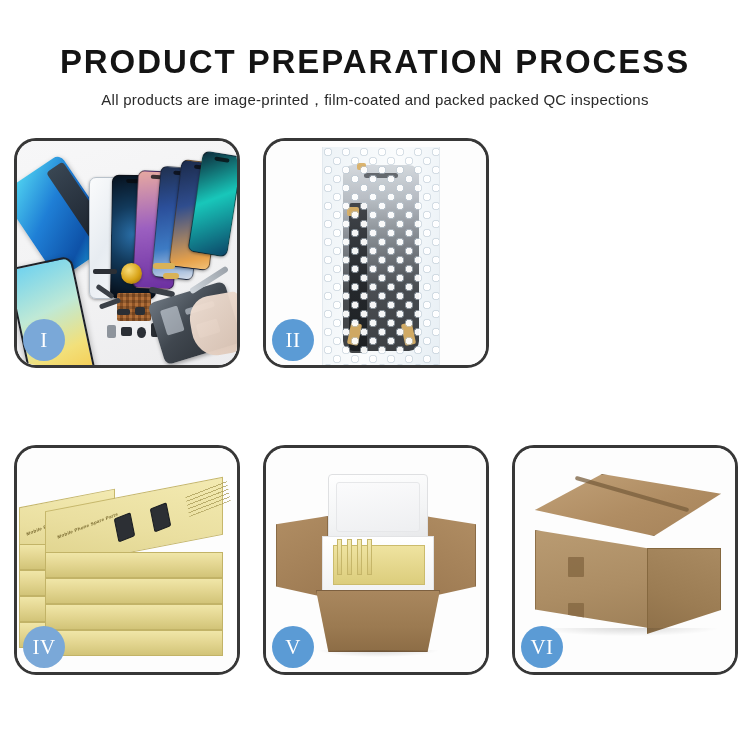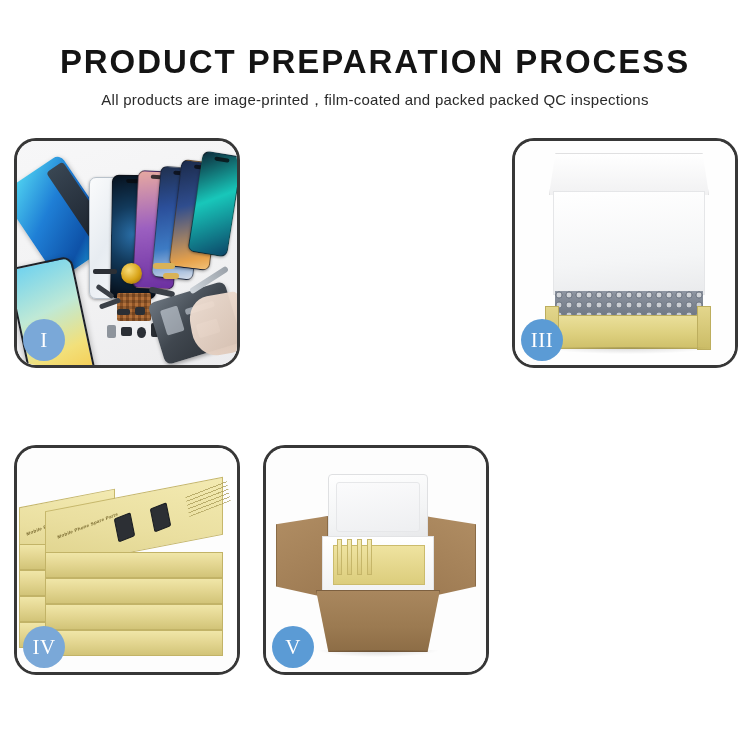--- a/index.html
+++ b/index.html
@@ -338,35 +338,38 @@
           <i style="left:34px;top:16px;width:30px;height:6px;"></i>
           <i style="left:40px;top:34px;width:22px;height:14px;"></i>
         </div>
 
         <div class="tweez"></div>
         <div class="hand"></div>
       </div>
       <div class="badge soft">I</div>
     </div>
 
-
-    <div class="panel c2 r0">
+    <div class="panel c1 r0">
       <div class="stage">
-        <div class="p3bg"></div>
-        <div class="flap3"></div>
-        <div class="foam3"></div>
-        <div class="wrap3"></div>
-        <div class="box3">
-          <span class="lipL"></span>
-          <span class="lipR"></span>
-        </div>
-        <div class="shadow3"></div>
+        <div class="p2bg"></div>
+        <div class="bagwrap">
+          <div class="inner2">
+            <span class="cut"></span>
+          </div>
+          <div class="ribbon"></div>
+          <div class="tape" style="left:34px;top:16px;width:9px;height:7px;"></div>
+          <div class="tape" style="left:24px;top:60px;width:12px;height:9px;"></div>
+          <div class="tape" style="left:26px;top:176px;width:11px;height:22px;transform:rotate(12deg);"></div>
+          <div class="tape" style="left:80px;top:176px;width:11px;height:22px;transform:rotate(-12deg);"></div>
+          <div class="bubbles"></div>
+        </div>
       </div>
-      <div class="badge">III</div>
+      <div class="badge">II</div>
     </div>
+
 
     <div class="panel c0 r1">
       <div class="stage">
         <div class="p4bg"></div>
 
         <div class="stackL">
           <div class="lid" style="top:0;">
             <span class="lidlabel">Mobile Phone Spare Parts</span>
             <span class="lidphone" style="left:46%;top:30%;"></span>
             <span class="lidphone" style="left:68%;top:26%;"></span>
@@ -405,15 +408,29 @@
           <div class="strip5" style="left:24px;"></div>
           <div class="strip5" style="left:34px;"></div>
           <div class="strip5" style="left:44px;"></div>
         </div>
         <div class="carton5"></div>
         <div class="shadow5"></div>
       </div>
       <div class="badge">V</div>
     </div>
 
+    <div class="panel c2 r1">
+      <div class="stage">
+        <div class="p6bg"></div>
+        <div class="c6top"></div>
+        <div class="c6seam"></div>
+        <div class="c6front">
+          <span class="c6tape" style="left:32px;top:26px;width:16px;height:20px;"></span>
+          <span class="c6tape" style="left:32px;top:72px;width:16px;height:18px;"></span>
+        </div>
+        <div class="c6side"></div>
+        <div class="shadow6"></div>
+      </div>
+      <div class="badge">VI</div>
+    </div>
 
   </div>
 </div>
 
 </body></html>

